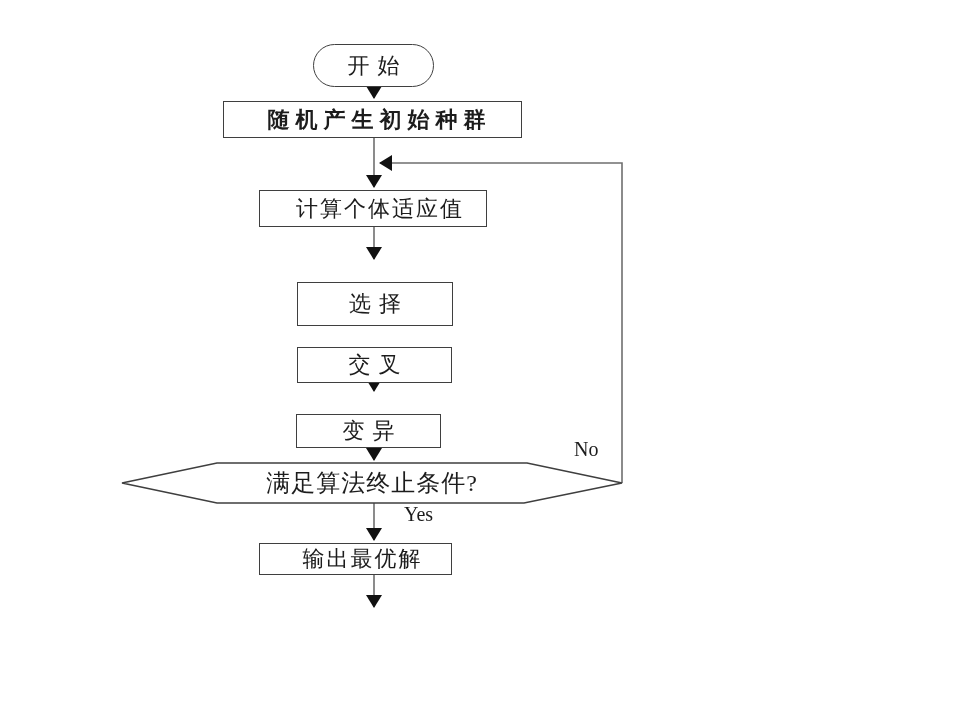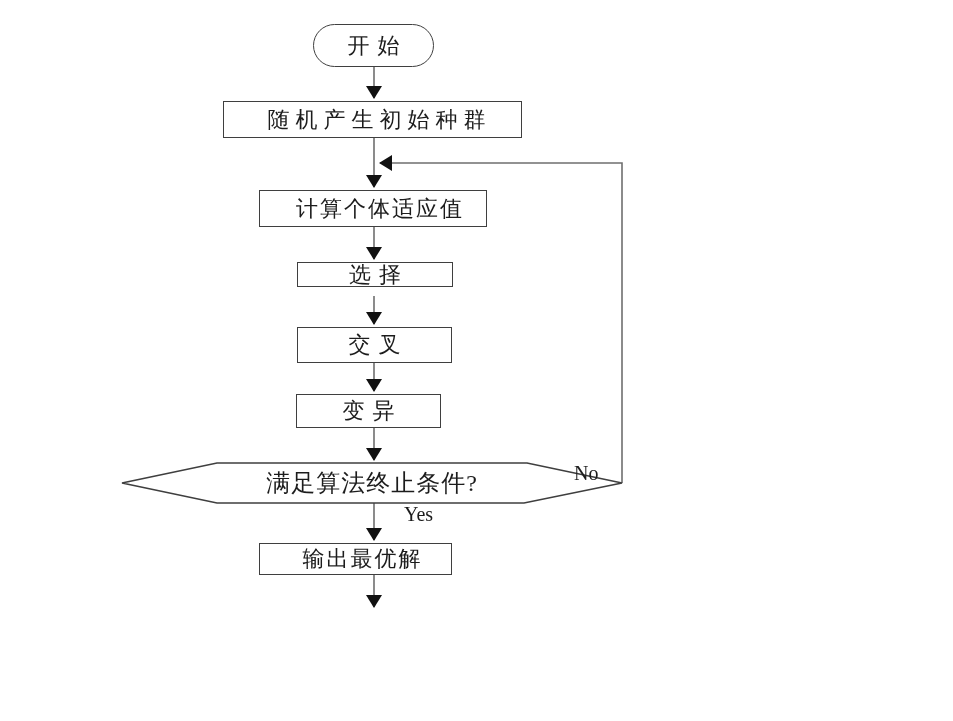--- a/index.html
+++ b/index.html
@@ -21,43 +21,43 @@
     position:absolute;
     display:flex;align-items:center;justify-content:center;
     border:1.5px solid var(--border);
     background:#fff;
     font-size:22px;
     line-height:1;
     white-space:nowrap;
     box-sizing:border-box;
   }
   .terminator{border-radius:23px;}
-  .sp8{letter-spacing:8px;padding-left:8px;}
-  .sp6{letter-spacing:6px;padding-left:14px;}
+  .sp8{letter-spacing:8px;padding-left:8px;margin-top:20px;}
+  .sp6{letter-spacing:6px;padding-left:14px;font-weight:bold;}
   .sp2{letter-spacing:2px;padding-left:14px;}
   .n-start{left:313px;top:24px;width:121px;height:43px;}
   .n-init{left:223px;top:101px;width:299px;height:37px;}
   .n-fitness{left:259px;top:190px;width:228px;height:37px;}
-  .n-select{left:297px;top:262px;width:156px;height:25px;}
+  .n-select{left:297px;top:262px;width:156px;height:44px;}
   .n-crossover{left:297px;top:327px;width:155px;height:36px;}
   .n-mutation{left:296px;top:394px;width:145px;height:34px;}
   .n-output{left:259px;top:543px;width:193px;height:32px;}
   .n-end{left:308px;top:610px;width:127px;height:47px;}
   .decision-label{
     position:absolute;left:172px;top:463px;width:400px;height:40px;
     display:flex;align-items:center;justify-content:center;
     font-size:24px;letter-spacing:1px;white-space:nowrap;
   }
   .edge-label{
     position:absolute;
     font-size:20px;
     white-space:nowrap;
   }
   .el-yes{left:404px;top:503px;text-align:right;}
-  .el-no{left:574px;top:462px;}
+  .el-no{left:574px;top:438px;}
   .caption{
     position:absolute;left:104px;top:675px;
     font-size:25px;letter-spacing:1px;white-space:nowrap;
   }
 </style>
 </head>
 <body>
 
 <div class="stage">
 

